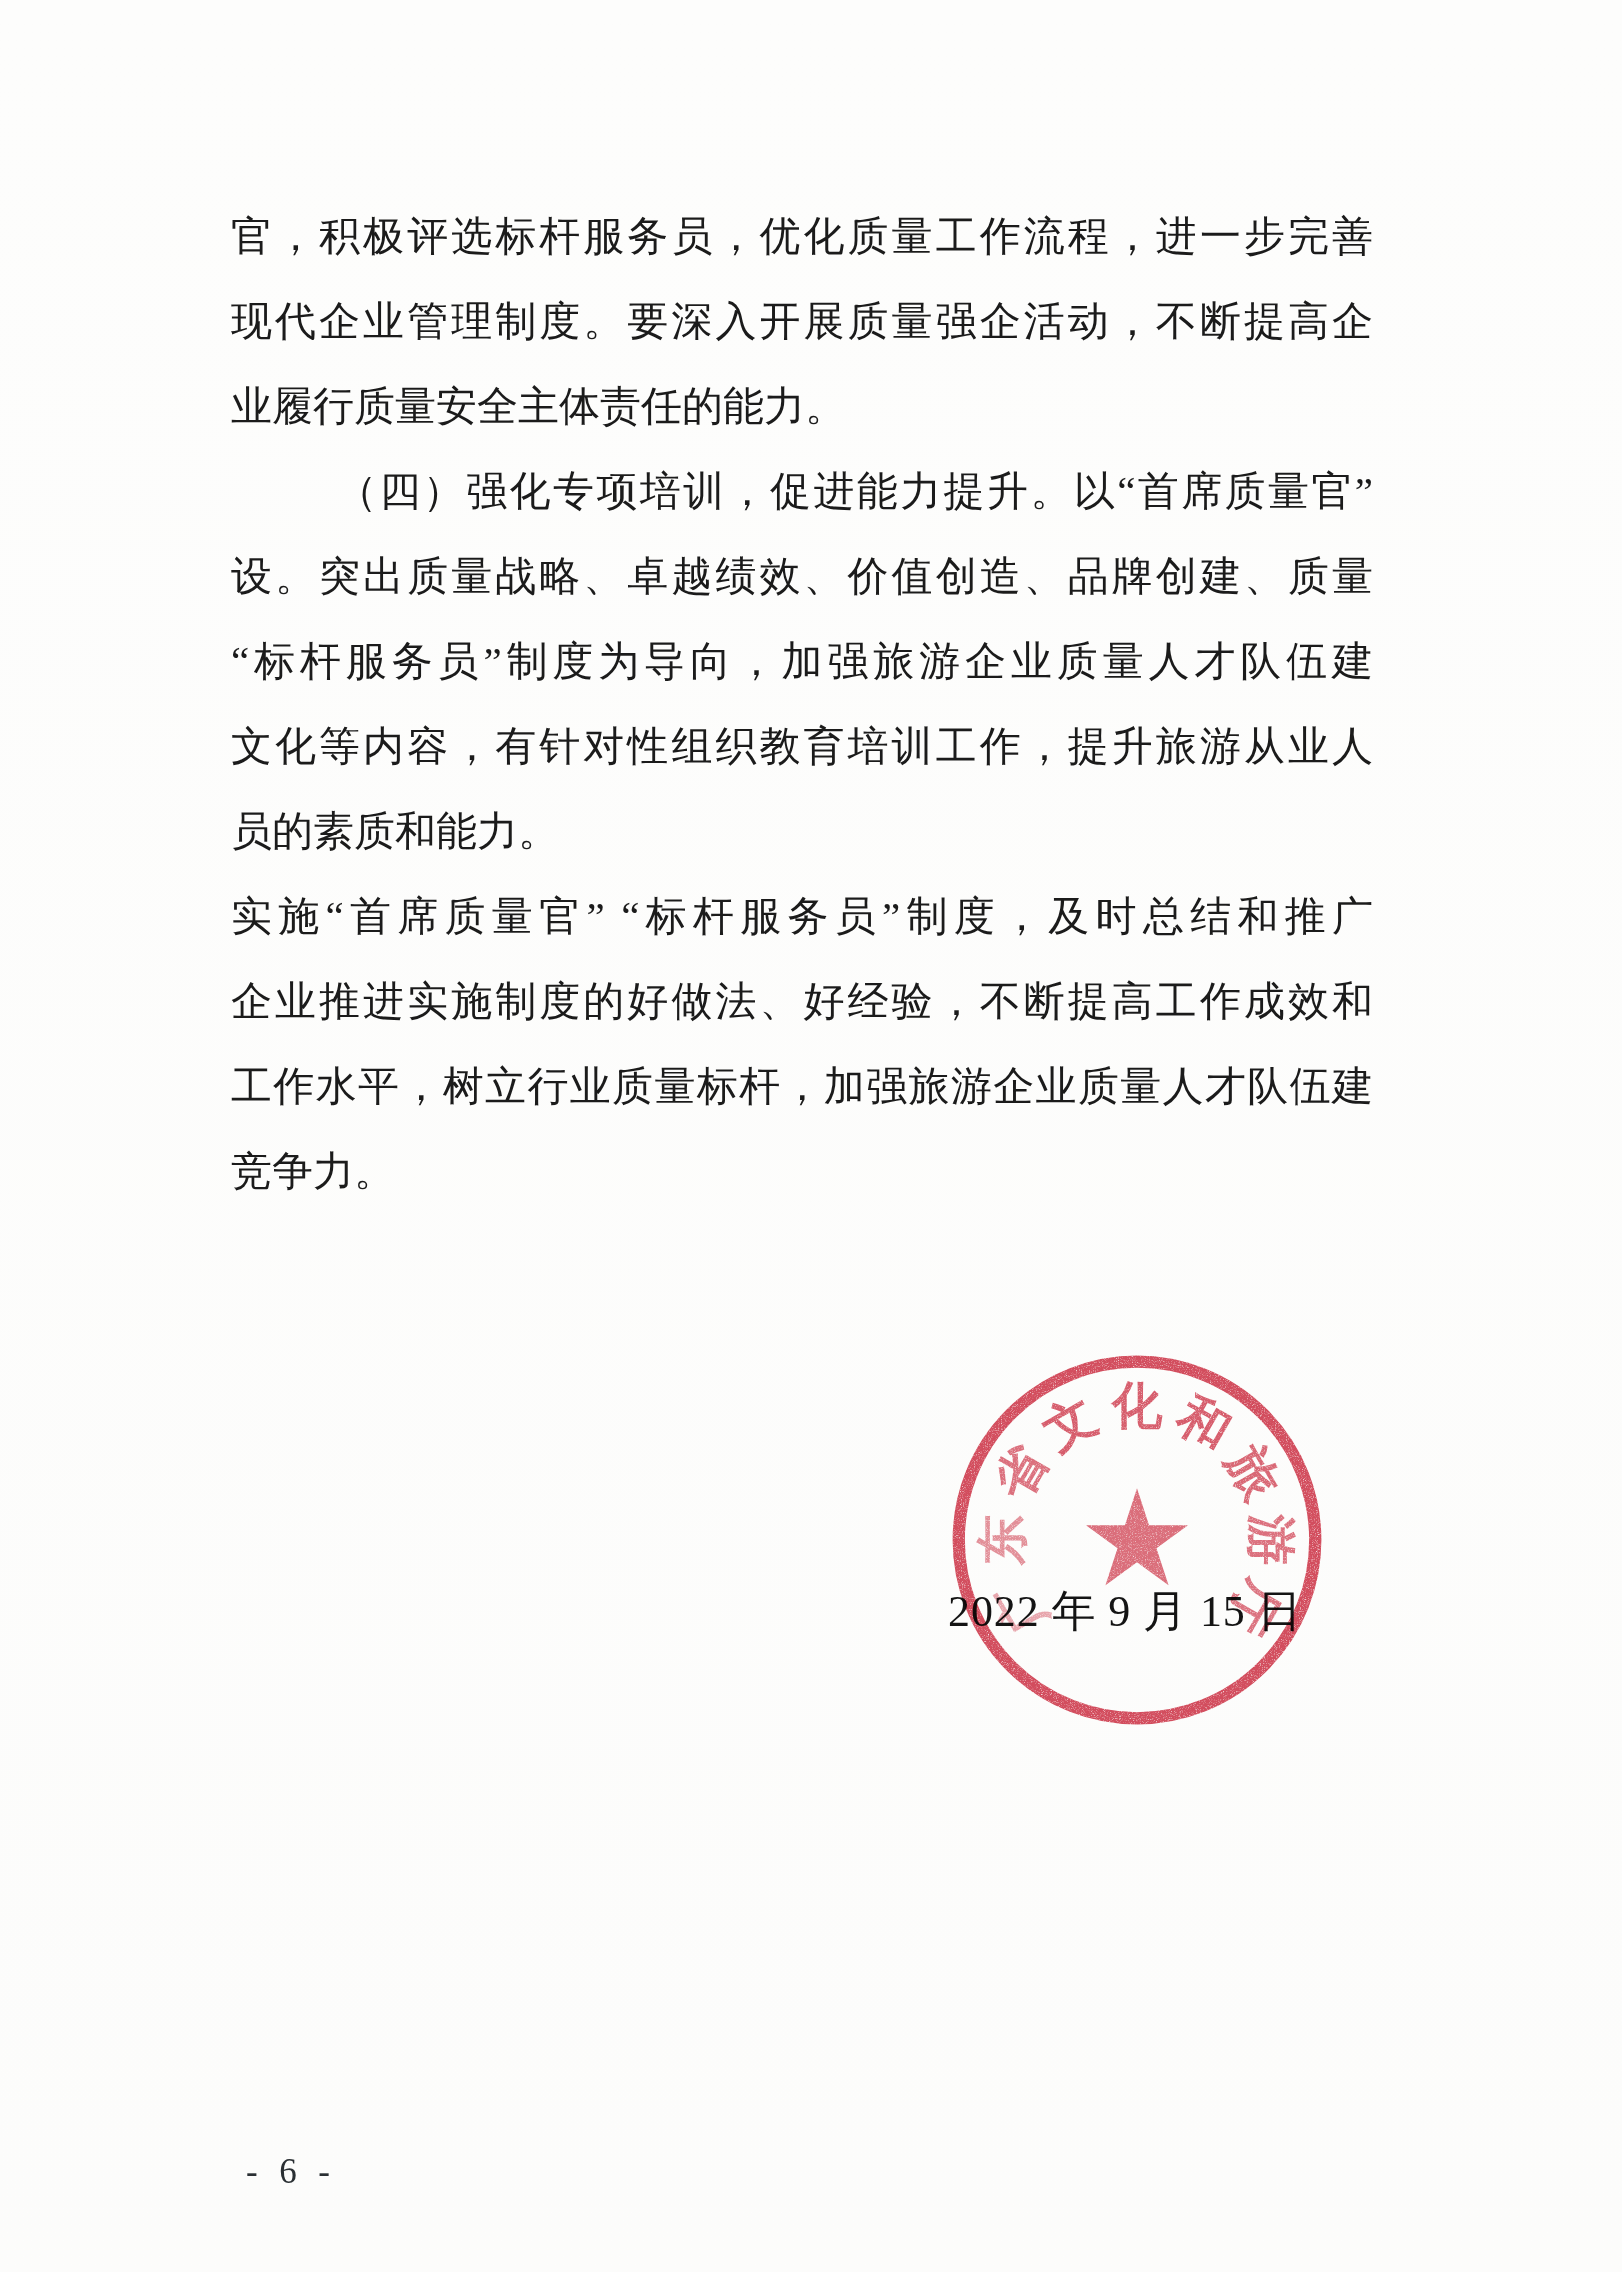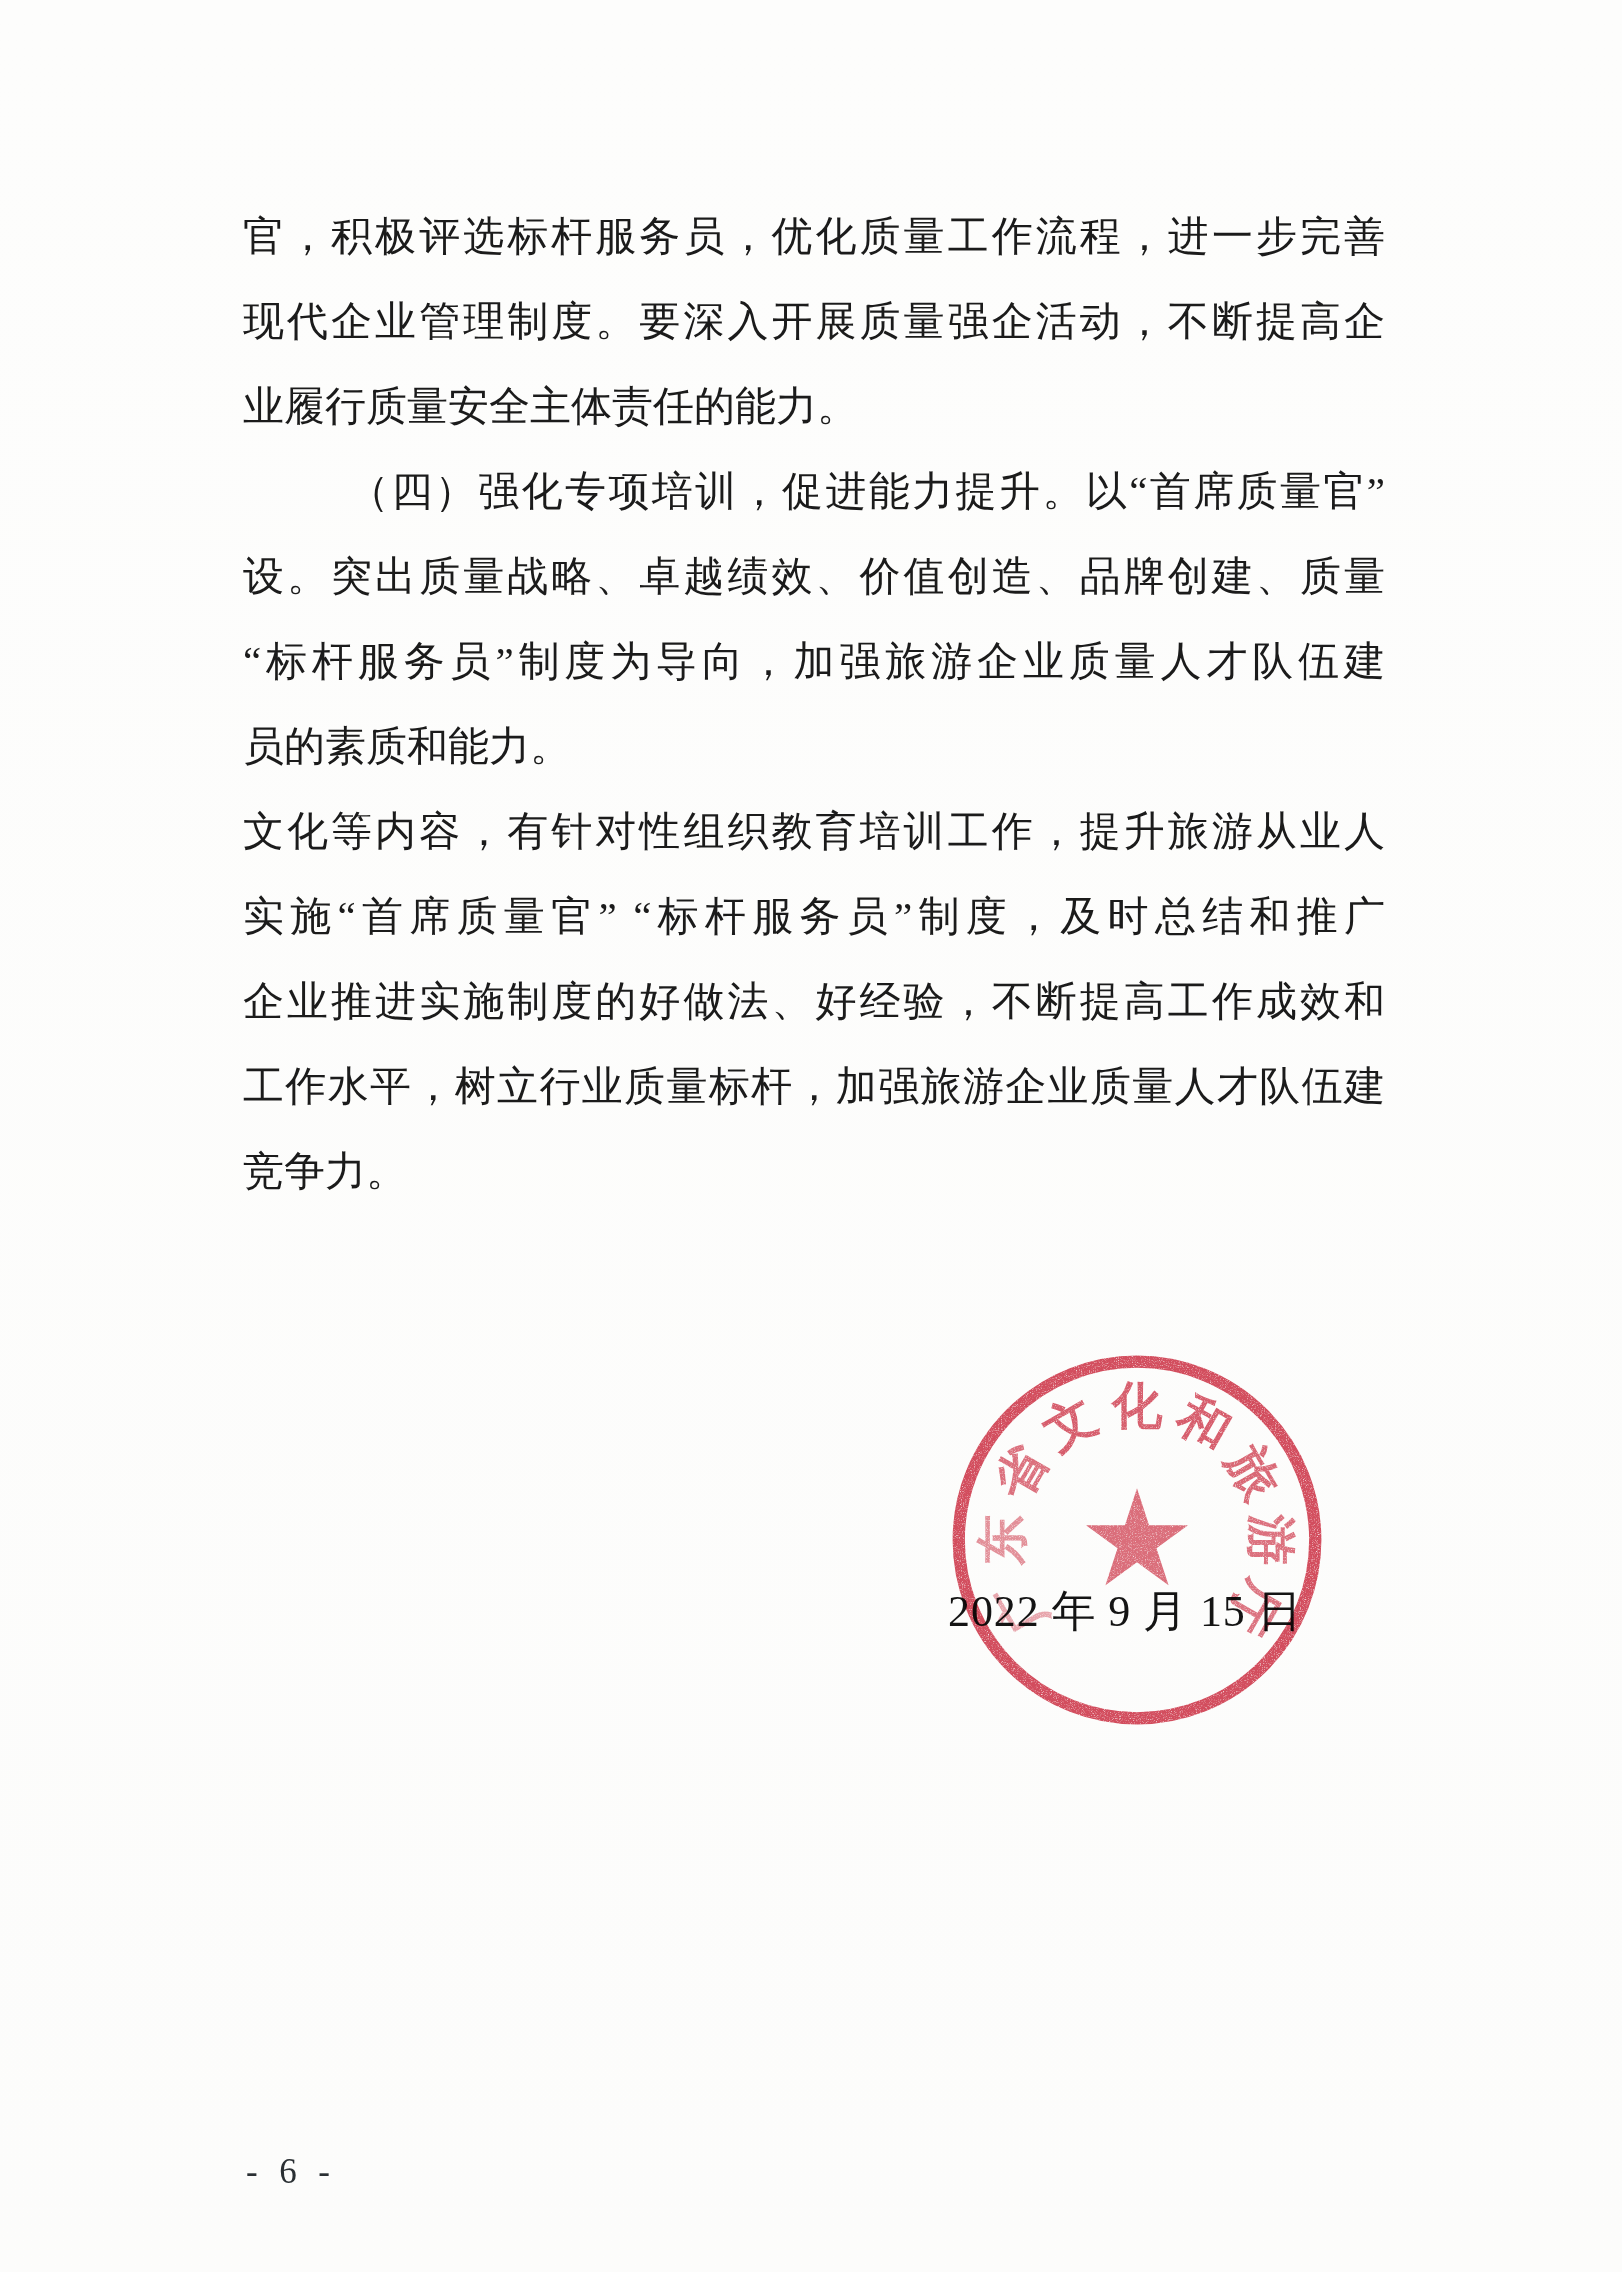--- a/index.html
+++ b/index.html
@@ -8,21 +8,21 @@
     background:#fdfdfc;
     font-family:"Liberation Serif","DejaVu Serif",serif;
     position:relative; overflow:hidden;
   }
   .page {
     position:absolute; inset:0;
     background:linear-gradient(180deg,#fdfdfc 0%, #fcfcfb 100%);
   }
   
   .body-text {
-    position:absolute; left:243px; top:194px; width:1142px;
+    position:absolute; left:231px; top:194px; width:1142px;
     color:#1b1b1b;
   }
   .line {
     height:85px; line-height:85px; font-size:41px;
     text-align:justify; text-align-last:justify;
     white-space:nowrap;
   }
   .line.indent { padding-left:105px; }
   .line.short { text-align:center; text-align-last:left; }
   
@@ -56,22 +56,22 @@
 
 <div class="page">
 
   <section class="body-text">
     <div class="line">官，积极评选标杆服务员，优化质量工作流程，进一步完善</div>
     <div class="line">现代企业管理制度。要深入开展质量强企活动，不断提高企</div>
     <div class="line short">业履行质量安全主体责任的能力。</div>
     <div class="line indent">（四）强化专项培训，促进能力提升。以“首席质量官”</div>
     <div class="line">设。突出质量战略、卓越绩效、价值创造、品牌创建、质量</div>
     <div class="line">“标杆服务员”制度为导向，加强旅游企业质量人才队伍建</div>
+    <div class="line">文化等内容，有针对性组织教育培训工作，提升旅游从业人</div>
     <div class="line short">员的素质和能力。</div>
-    <div class="line">文化等内容，有针对性组织教育培训工作，提升旅游从业人</div>
     <div class="line">实施“首席质量官” “标杆服务员”制度，及时总结和推广</div>
     <div class="line">企业推进实施制度的好做法、好经验，不断提高工作成效和</div>
     <div class="line">工作水平，树立行业质量标杆，加强旅游企业质量人才队伍建</div>
     <div class="line short">竞争力。</div>
   </section>
 
   <div class="sig-date">2022 年 9 月 15 日</div>
 
   <div class="seal-wrap">
     <svg viewBox="0 0 840 840" width="382" height="382" aria-hidden="true">

